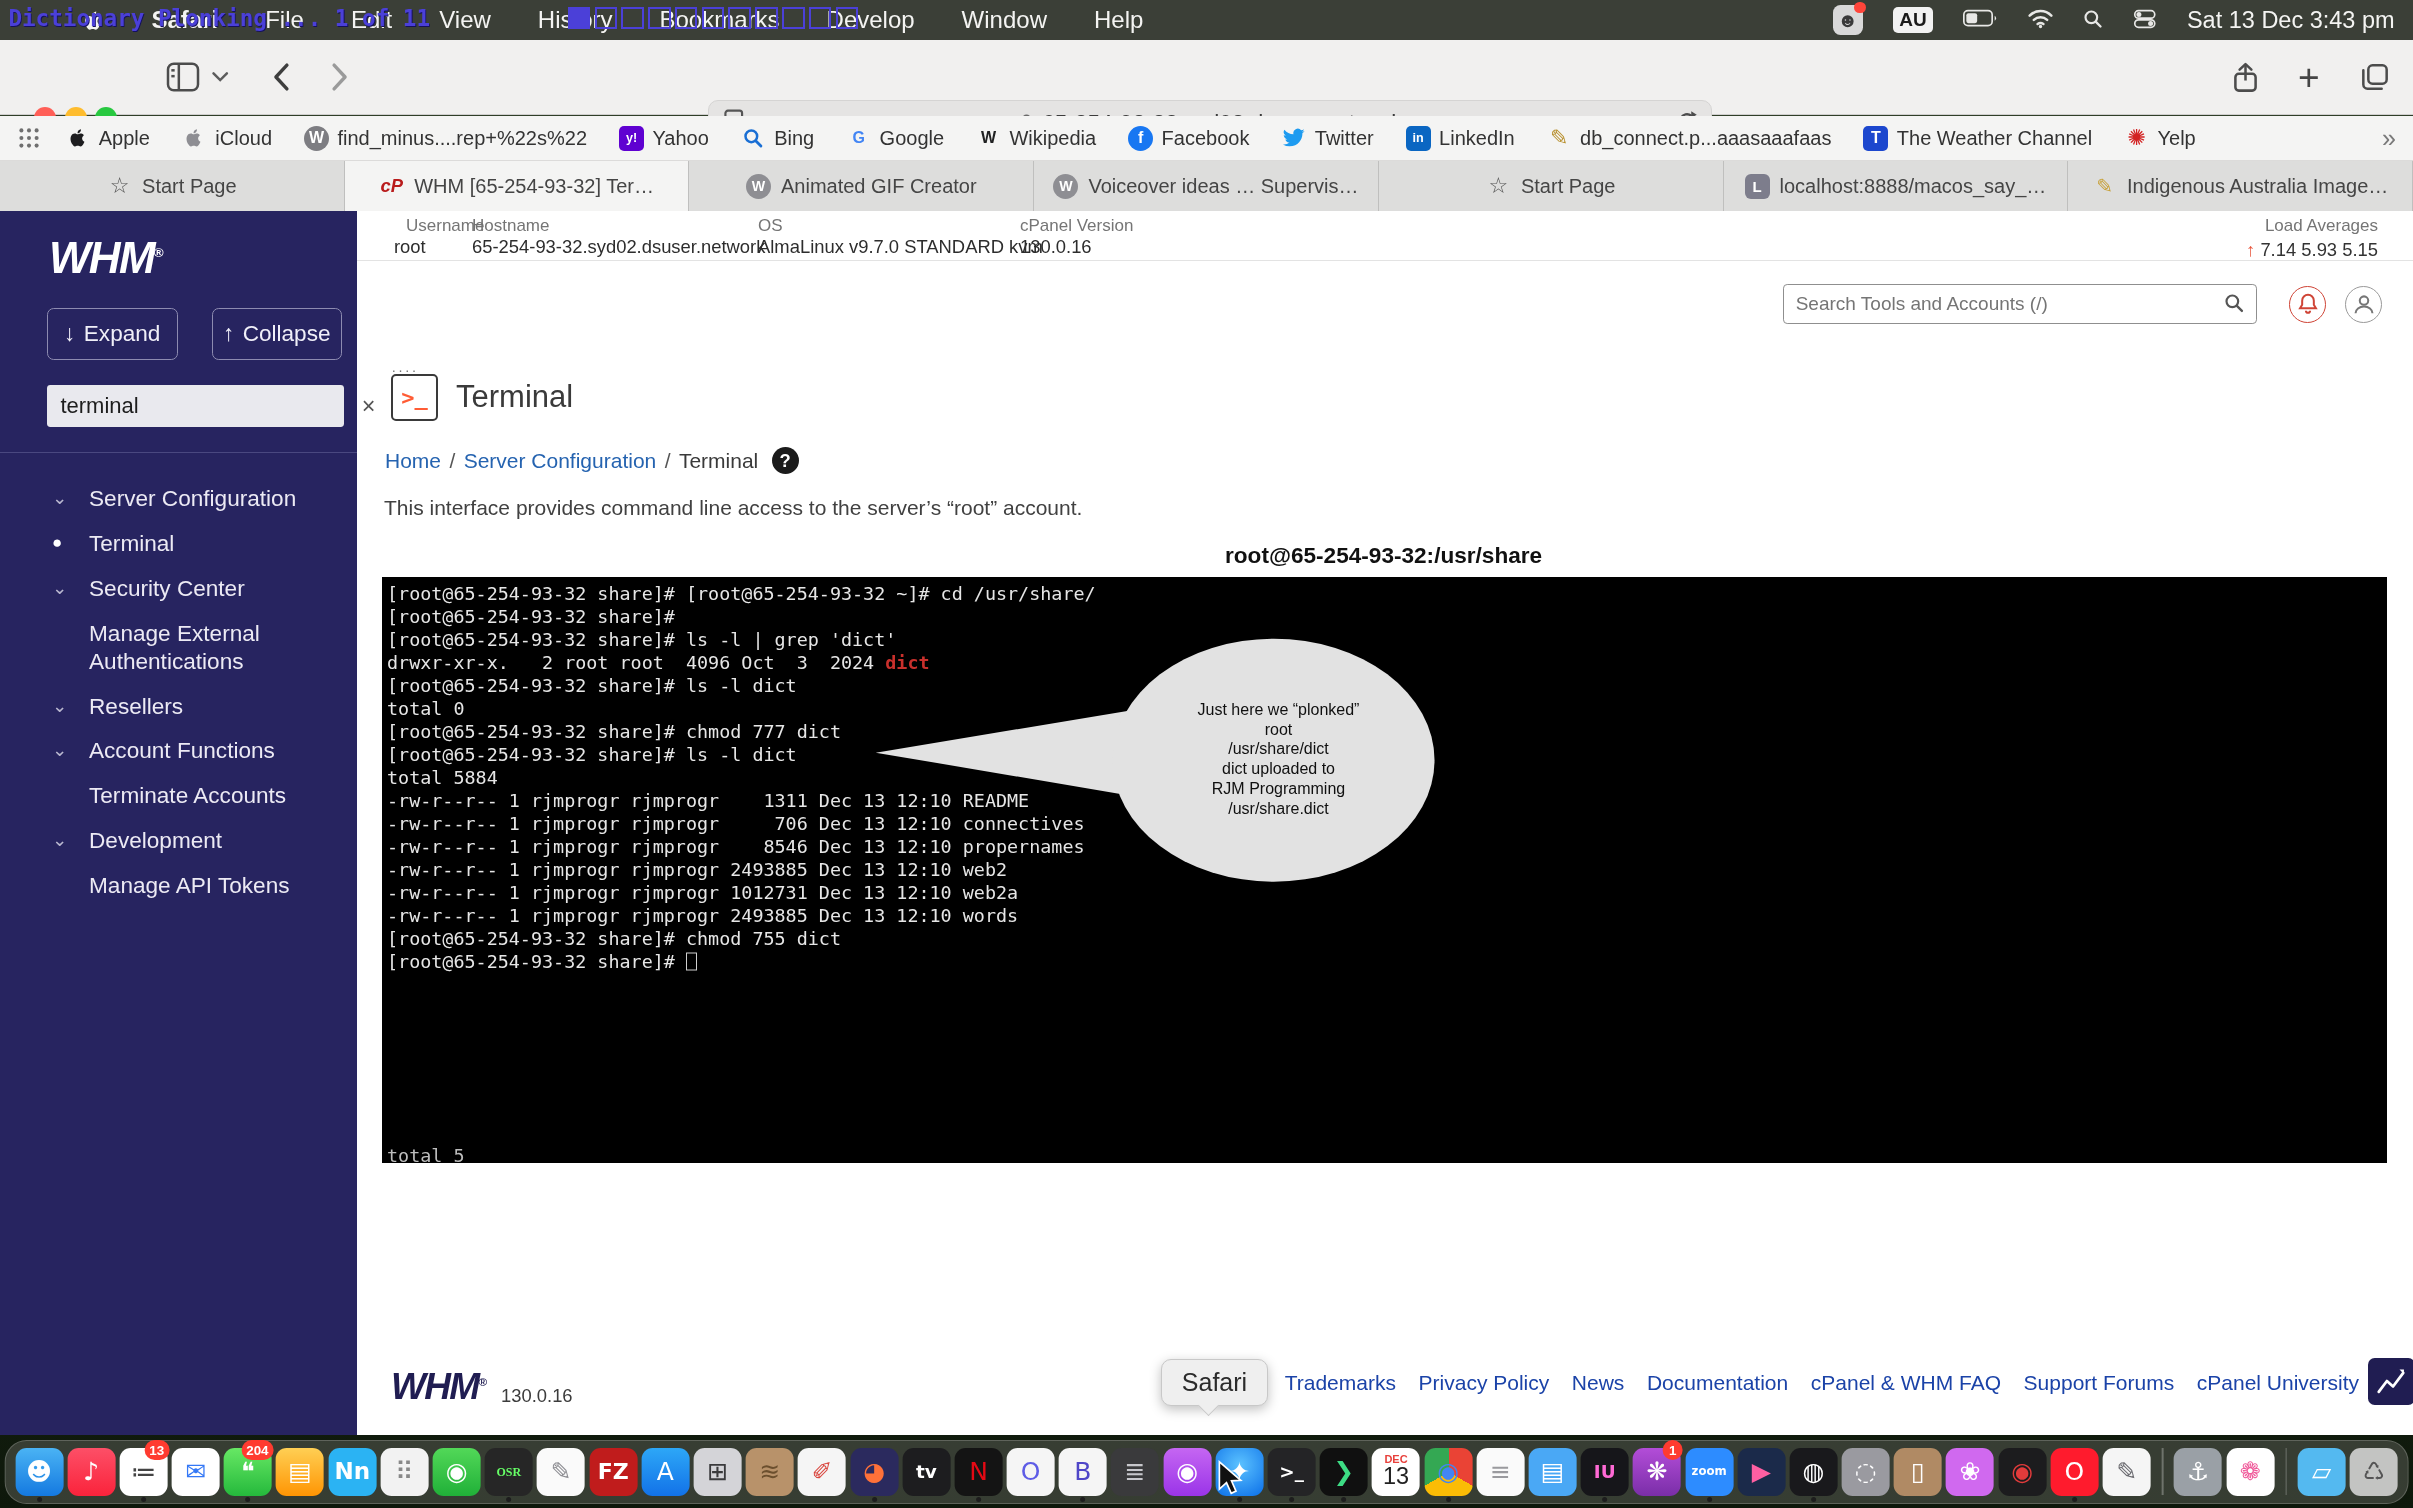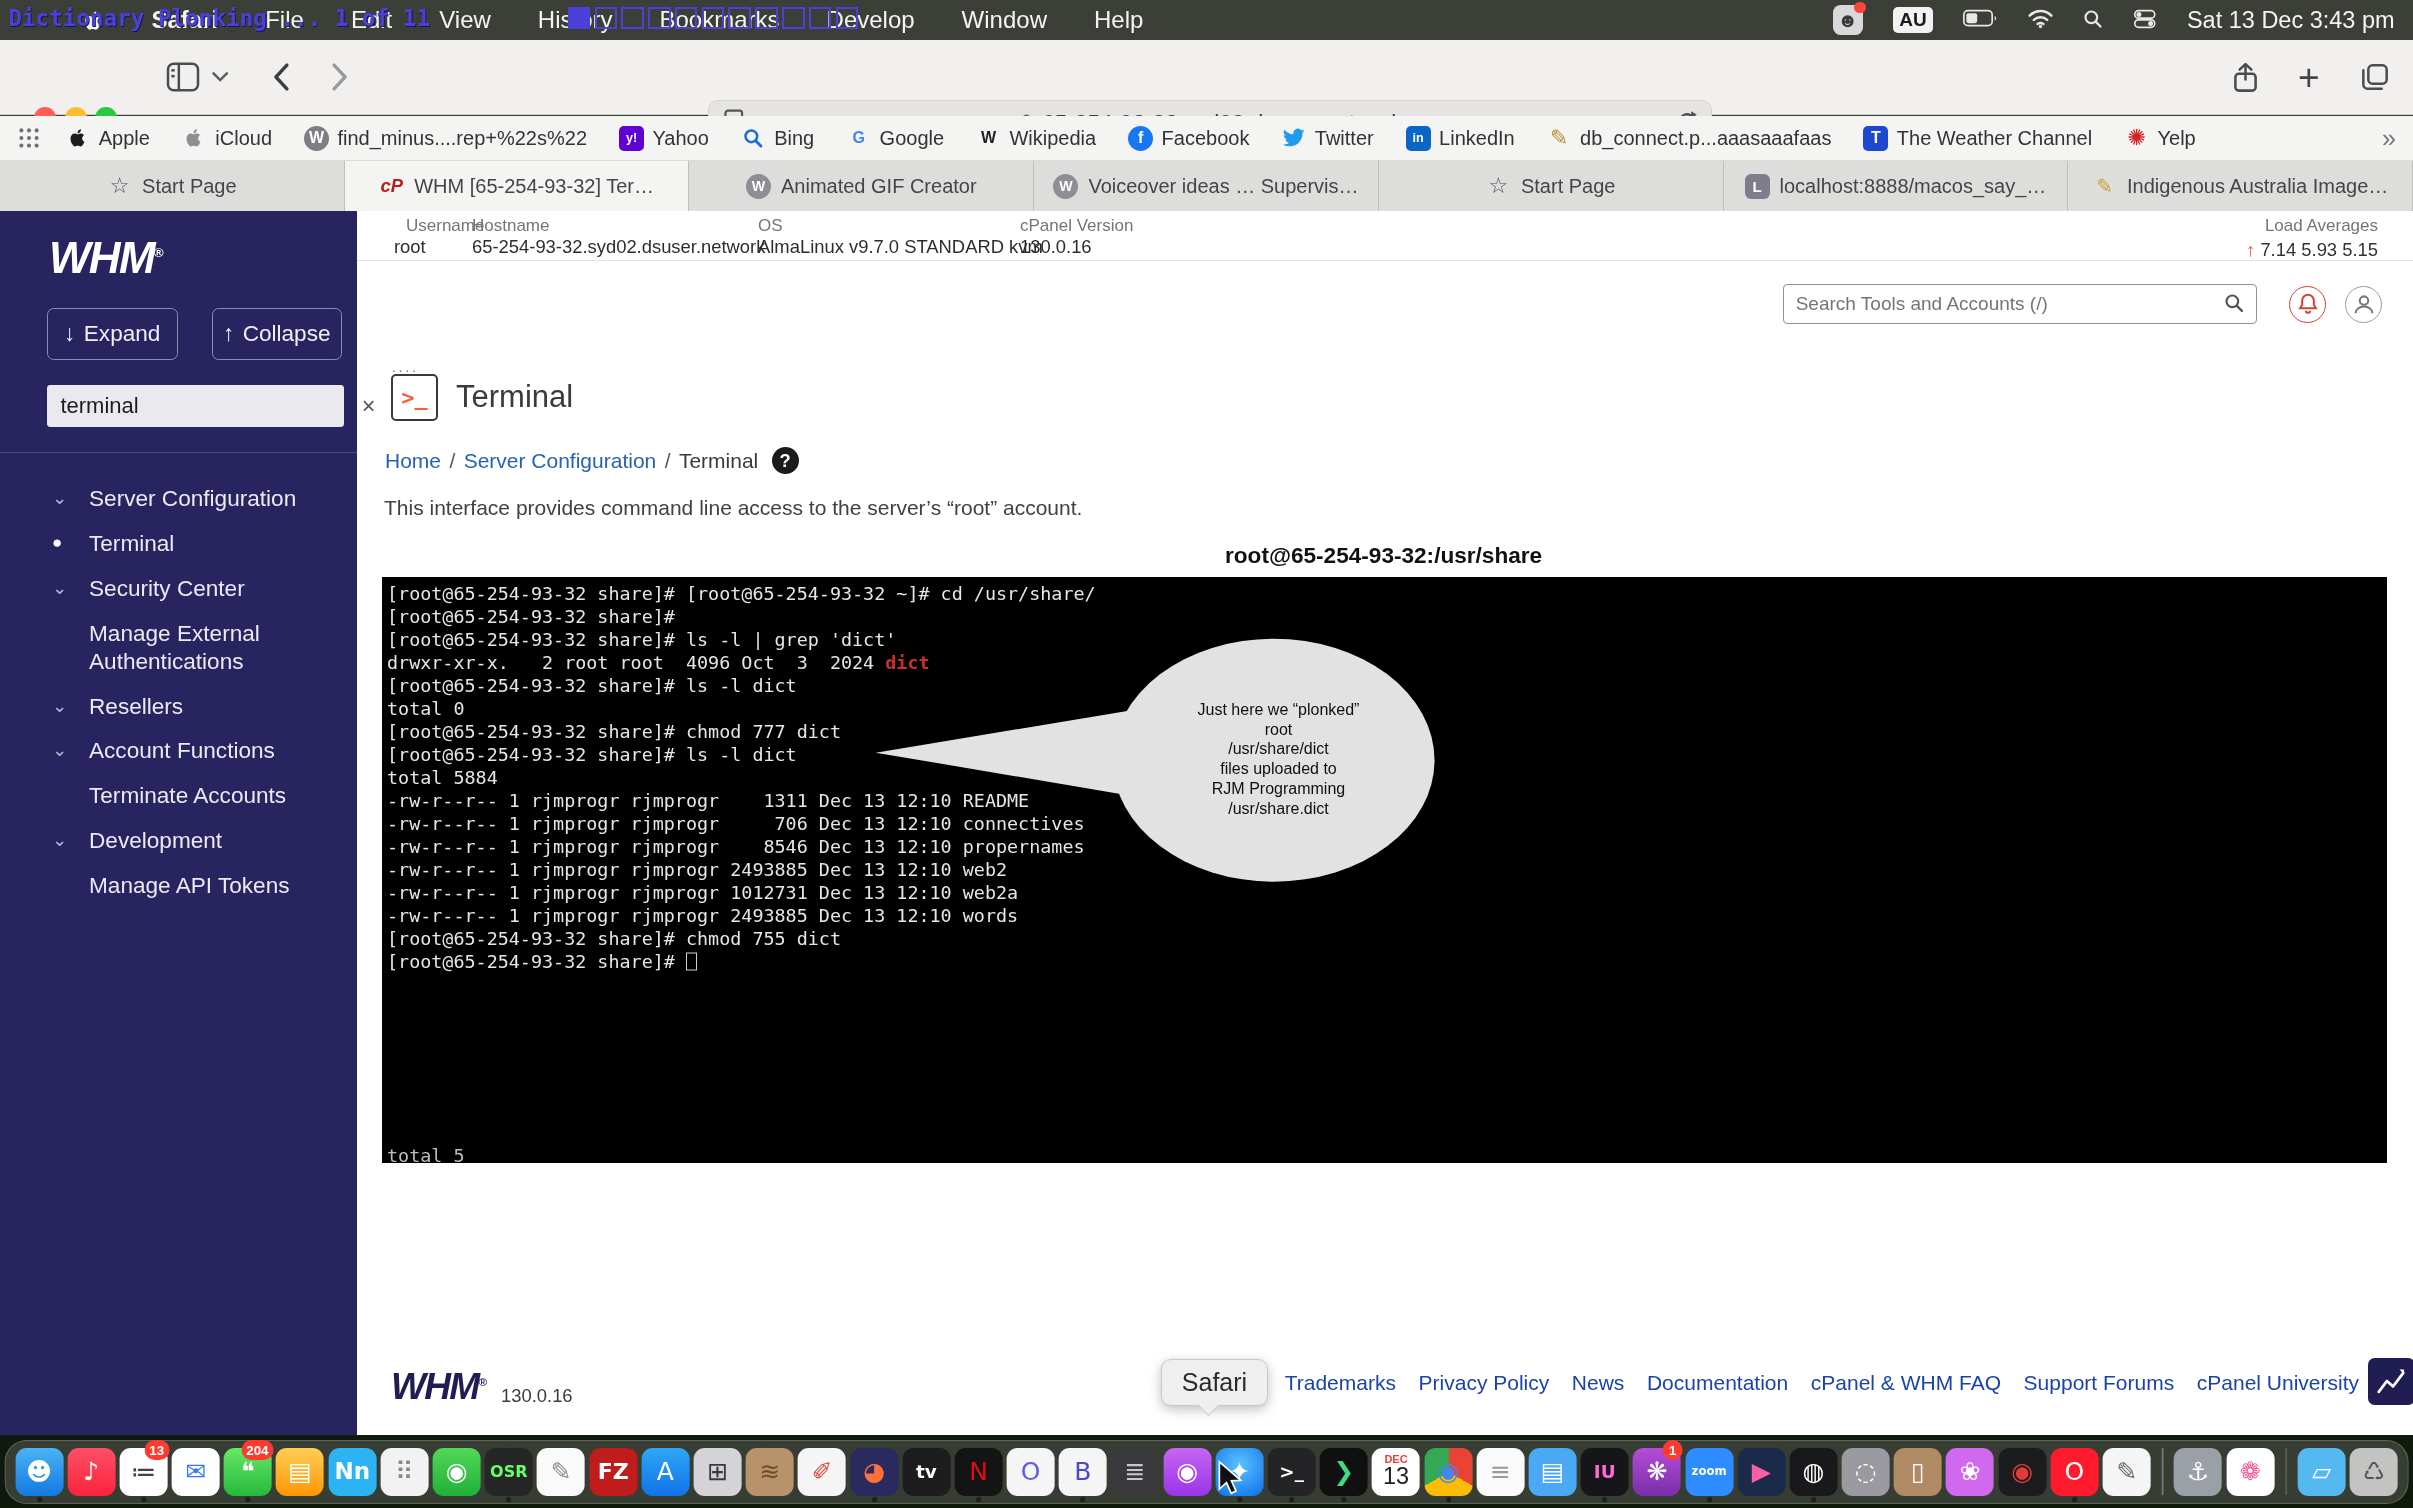--- a/index.html
+++ b/index.html
@@ -543,21 +543,21 @@
     </div>
 
     <svg class="bubble-svg" width="620" height="277" viewBox="0 0 740 330">
       <polygon id="bubble-tail" points="45,158 365,105 365,212" fill="#e2e2e2"></polygon>
       <ellipse id="bubble-ellipse" cx="520" cy="167" rx="192" ry="145" fill="#e2e2e2"></ellipse>
     </svg>
     <div class="bubble-text" id="bubble-text">
         <div>Just here we “plonked”</div>
         <div>root</div>
         <div>/usr/share/dict</div>
-        <div>files uploaded to</div>
+        <div>dict uploaded to</div>
         <div>RJM Programming</div>
         <div>/usr/share.dict</div>
       </div>
 
     <div class="footer">
       <div class="f-logo"><span>WHM</span><sup>®</sup></div>
       <div class="f-version">130.0.16</div>
       <div class="f-links" id="f-links">
           <a>Home</a>
           <a>Trademarks</a>
@@ -623,21 +623,21 @@
           <span class="glyph" style="color: rgb(136, 136, 136);">⠿</span>
         </div>
       </div>
       <div class="dock-item">
         <div class="dock-icon" style="background: linear-gradient(rgb(82, 216, 88), rgb(32, 176, 56));">
           <span class="glyph" style="color: rgb(255, 255, 255);">◉</span>
         </div>
       </div>
       <div class="dock-item">
         <div class="dock-icon" style="background: rgb(38, 38, 38);">
-          <span class="glyph" style="color: rgb(102, 255, 102); font-size: 16px; font-weight: 700;">OSR</span>
+          <span class="glyph" style="color: rgb(102, 255, 102); font-size: 12px; font-weight: 700; font-family: Liberation Serif, serif;">OSR</span>
         </div>
         <span class="dock-dot"></span>
       </div>
       <div class="dock-item">
         <div class="dock-icon" style="background: rgb(250, 250, 250);">
           <span class="glyph" style="color: rgb(142, 142, 147);">✎</span>
         </div>
       </div>
       <div class="dock-item">
         <div class="dock-icon" style="background: rgb(192, 28, 28);">

